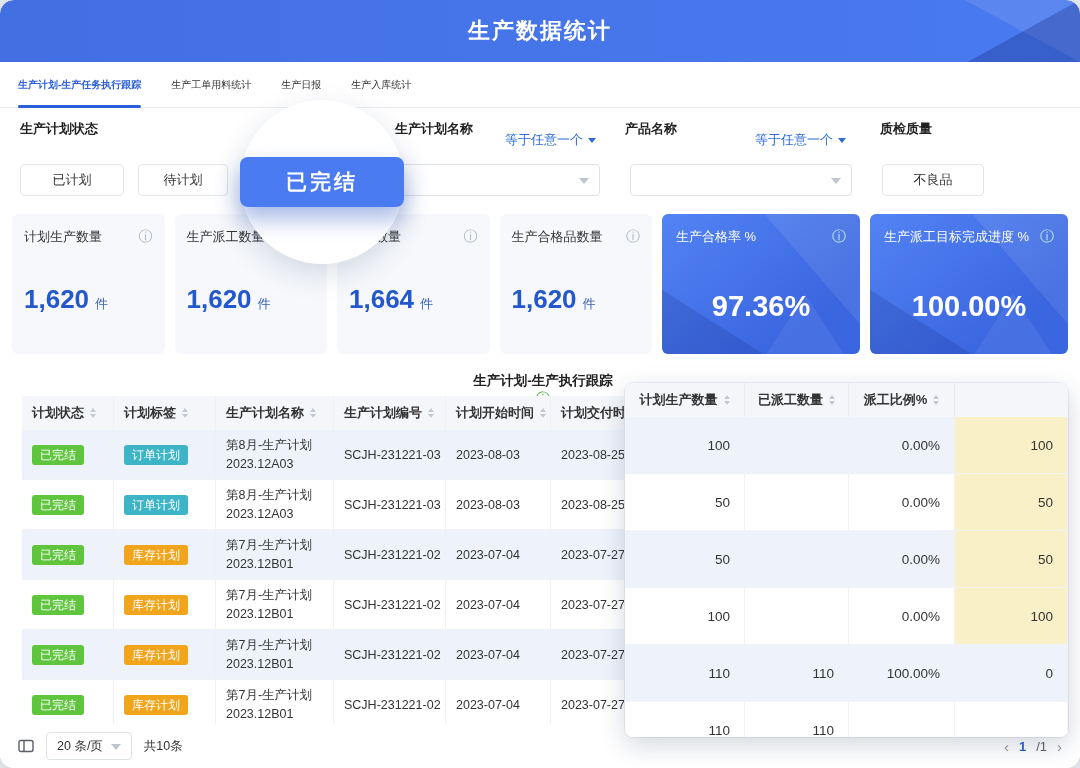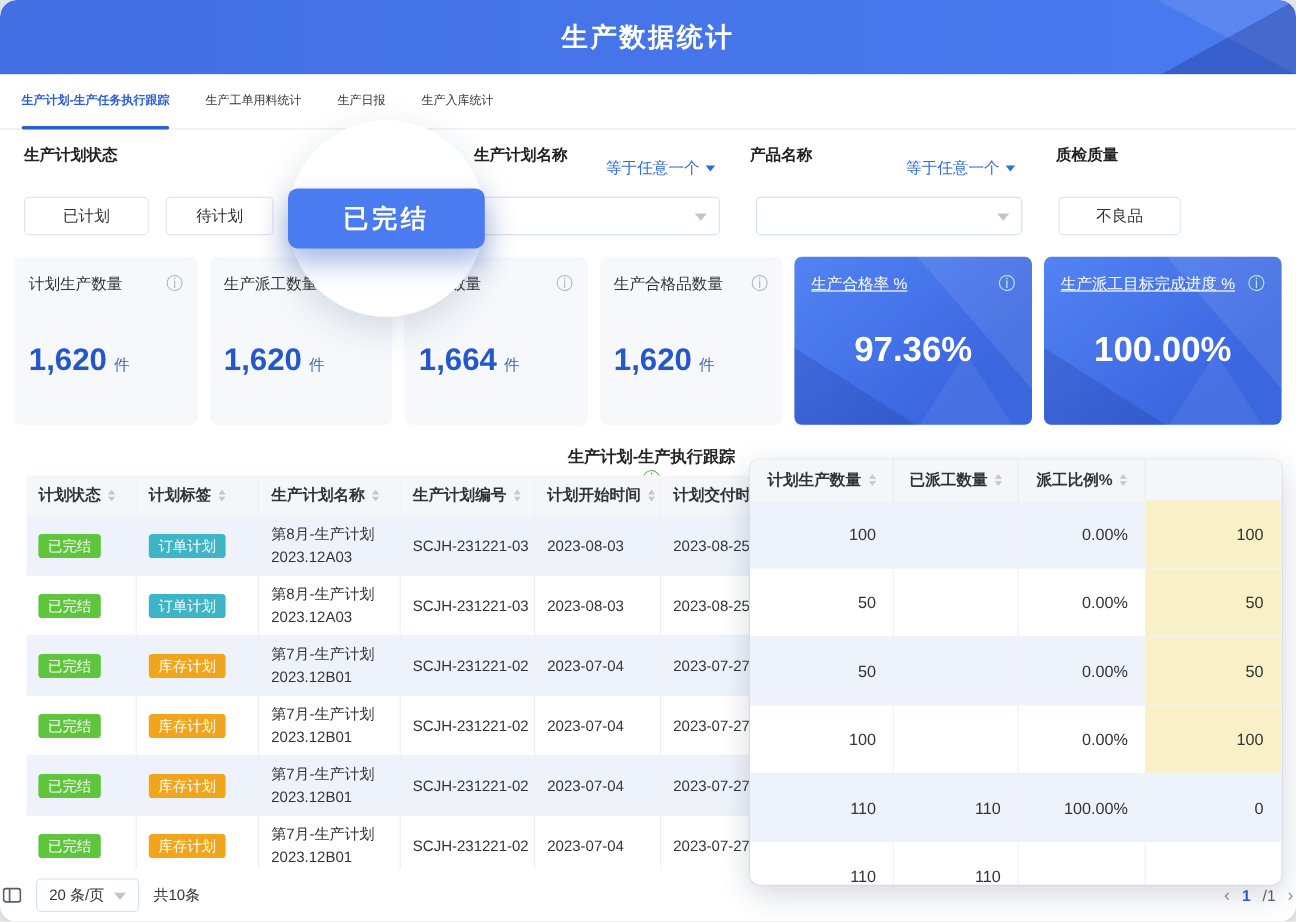--- a/index.html
+++ b/index.html
@@ -46,23 +46,23 @@
   .card { border-radius:6px; position:relative; overflow:hidden; }
   .card.light { flex:1 1 0; background:#f6f8fb; padding:14px 12px; }
   .card-head { display:flex; justify-content:space-between; align-items:center; position:relative; z-index:2; }
   .card-label { font-size:13px; color:#333; font-weight:500; }
   .info-icon { font-size:14px; color:#aab3c0; font-style:normal; cursor:pointer; }
   .card.light .card-value { margin-top:38px; color:#2357cc; font-weight:bold; font-size:26px;
     display:flex; align-items:baseline; gap:6px; }
   .card-unit { font-size:13px; font-weight:normal; color:#3c64b8; }
   .card.blue { flex:0 0 198px; background:linear-gradient(140deg,#5383f4 0%,#3a66e0 75%);
     color:#fff; padding:14px; }
-  .card.blue .card-label { color:#fff;text-decoration:underline; }
+  .card.blue .card-label { color:#fff; }
   .card.blue .info-icon { color:#c4f0d9; }
-  .card.blue .card-value { margin-top:30px; color:#fff; font-weight:bold; font-size:29px;
+  .card.blue .card-value { margin-top:44px; color:#fff; font-weight:bold; font-size:29px;
     display:flex; justify-content:center; position:relative; z-index:2; }
   .deco1 { position:absolute; right:-24px; top:-12px; width:130px; height:150px;
     background:rgba(255,255,255,.09); clip-path:polygon(100% 0,0 0,100% 100%); }
   .deco2 { position:absolute; left:-14px; bottom:-22px; width:150px; height:95px;
     background:rgba(15,35,120,.18); clip-path:polygon(0 100%,100% 100%,0 0); }
   .deco3 { position:absolute; right:10px; bottom:-10px; width:90px; height:70px;
     background:rgba(255,255,255,.07); clip-path:polygon(50% 0,0 100%,100% 100%); }
 
   
   .section-head { position:absolute; top:372px; left:20px; right:14px; display:flex;
@@ -102,21 +102,21 @@
     border-right:1px solid #e8ebf0; }
   .fp-row { display:flex; height:57px; border-bottom:1px solid #f0f2f6; background:#fff; }
   .fp-row.stripe { background:#eef3fb; }
   .fp-cell { display:flex; align-items:center; justify-content:flex-end; padding-right:14px;
     border-right:1px solid #f0f2f6; }
   .fc1{width:120px;} .fc2{width:104px;} .fc3{width:106px;} .fc4{width:113px;}
   .fp-cell.pending-hl { background:#f9f0c8; }
 
   
   .footer { position:absolute; left:0; right:0; top:724px; height:44px; background:#fff;
-    display:flex; align-items:center; padding:0 2px; gap:12px; z-index:10; }
+    display:flex; align-items:center; padding:0 18px; gap:12px; z-index:10; }
   .size-select { height:28px; border:1px solid #dde1e8; border-radius:4px; display:flex;
     align-items:center; padding:0 28px 0 10px; font-size:12.5px; color:#333; position:relative; cursor:pointer; }
   .size-select .sel-caret { top:11px; }
   .total-text { font-size:12.5px; color:#333; }
   .spacer { flex:1; }
   .pager { display:flex; align-items:center; gap:10px; color:#606266; font-size:13px; }
   .pager .cur { color:#2b5fd9; font-weight:bold; }
   .pg-arrow { cursor:pointer; font-size:15px; color:#909399; }
 
   

